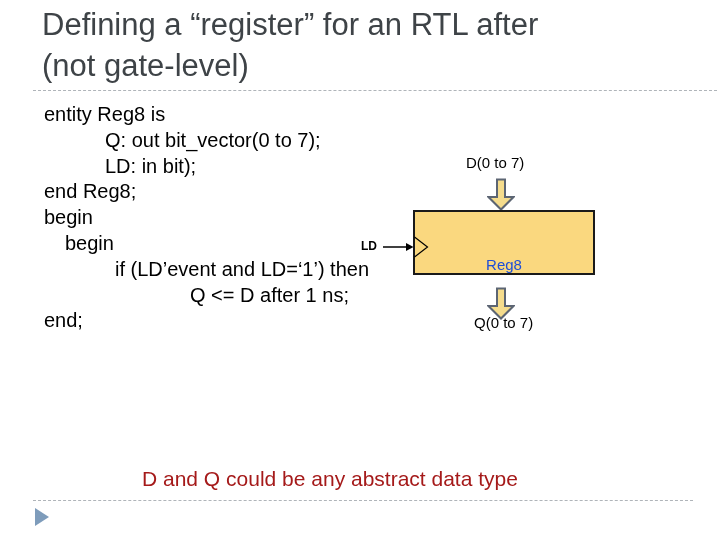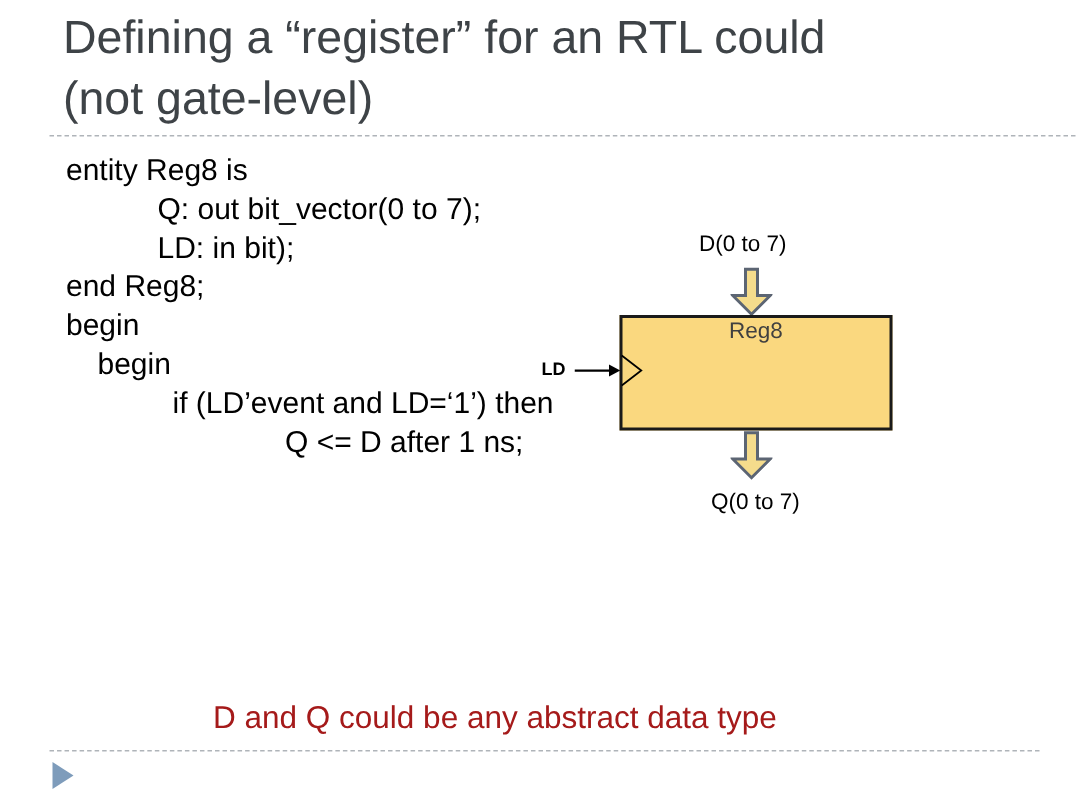--- a/index.html
+++ b/index.html
@@ -31,56 +31,57 @@
   .caption{
     position:absolute;left:142px;top:467px;
     font-size:21px;color:var(--caption-text);white-space:nowrap;
   }
   .corner-tri{
     position:absolute;left:35px;top:508px;width:0;height:0;
     border-top:9px solid transparent;border-bottom:9px solid transparent;
     border-left:14px solid var(--corner-marker);
   }
   .d-label{position:absolute;left:466px;top:154px;font-size:15px;color:#000;white-space:nowrap;}
-  .q-label{position:absolute;left:474px;top:326px;font-size:15px;color:#000;white-space:nowrap;}
+  .q-label{position:absolute;left:474px;top:314px;font-size:15px;color:#000;white-space:nowrap;}
   .block-arrow{position:absolute;width:28px;height:33px;}
   .arrow-top{left:487px;top:178px;}
   .arrow-bottom{left:487px;top:287px;}
   .reg-box{
-    position:absolute;left:413px;top:210px;width:182px;height:77px;
+    position:absolute;left:413px;top:210px;width:182px;height:65px;
     box-sizing:border-box;background:var(--box-fill);
     border:2px solid var(--box-border);
-    display:flex;align-items:flex-start;justify-content:center;
-    font-size:15px;color:#404040;
+    display:flex;align-items:flex-end;justify-content:center;
+    font-size:15px;color:#1d4ed8;
   }
   .ld-label{position:absolute;left:361px;top:239px;font-size:12px;font-weight:bold;color:#000;}
   .ld-arrow{position:absolute;left:383px;top:240px;width:31px;height:14px;}
   .wedge{position:absolute;left:414px;top:236px;width:16px;height:22px;z-index:3;}
 </style>
 </head>
 <body>
 
 <div class="slide">
 
   <div class="title">
-    <div>Defining a “register” for an RTL could</div>
+    <div>Defining a “register” for an RTL after</div>
     <div>(not gate-level)</div>
   </div>
 
   <div class="rule rule-top"></div>
 
   <div class="code">
       <div class="code-line" style="padding-left: 2px;">entity Reg8 is</div>
       <div class="code-line" style="padding-left: 63px;">Q: out bit_vector(0 to 7);</div>
       <div class="code-line" style="padding-left: 63px;">LD: in bit);</div>
       <div class="code-line" style="padding-left: 2px;">end Reg8;</div>
       <div class="code-line" style="padding-left: 2px;">begin</div>
       <div class="code-line" style="padding-left: 23px;">begin</div>
       <div class="code-line" style="padding-left: 73px;">if (LD’event and LD=‘1’) then</div>
       <div class="code-line" style="padding-left: 148px;">Q &lt;= D after 1 ns;</div>
+      <div class="code-line" style="padding-left: 2px;">end;</div>
     </div>
 
   <div class="d-label">D(0 to 7)</div>
 
   <svg class="block-arrow arrow-top" viewBox="0 0 28 33">
     <polygon points="10,1.5 18,1.5 18,19 26.5,19 14,31.5 1.5,19 10,19" style="fill:var(--arrow-fill);stroke:var(--arrow-border);stroke-width:2;stroke-linejoin:miter;"></polygon>
   </svg>
 
   <div class="reg-box">
     <span>Reg8</span>

